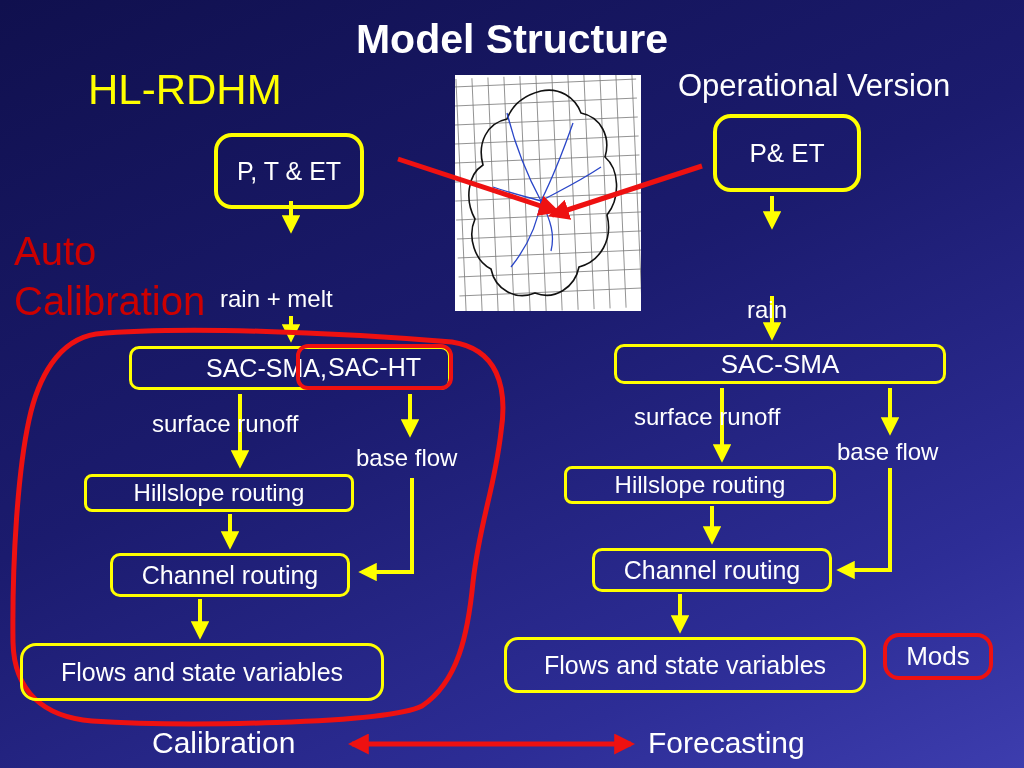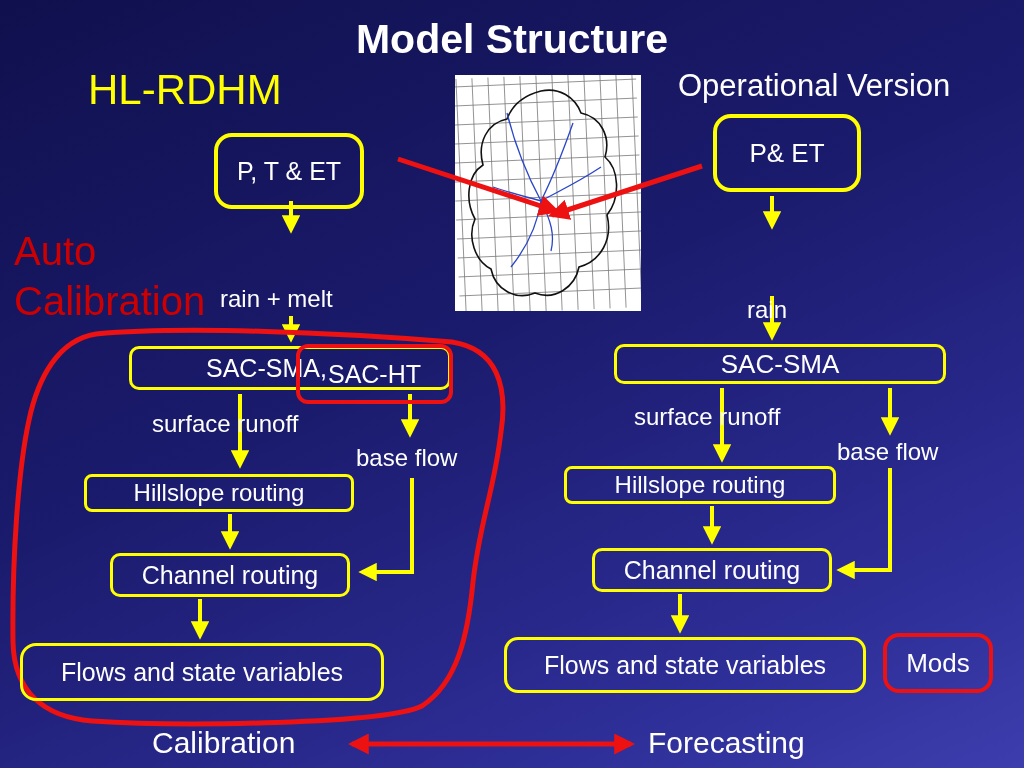--- a/index.html
+++ b/index.html
@@ -15,21 +15,21 @@
   }
   .lbl{position:absolute;font-size:24px;color:#fff;white-space:nowrap;}
   #title{top:16px;left:0;right:0;text-align:center;font-size:41px;font-weight:bold;color:#fff;}
   #hl-rdhm{left:88px;top:66px;font-size:42px;color:#ffff00;}
   #operational{left:678px;top:68px;font-size:31px;color:#fff;}
   #auto-cal{left:14px;top:226px;width:228px;font-size:40px;line-height:1.25;color:#cc0000;}
   #footer-left{left:152px;top:726px;font-size:30px;}
   #footer-right{left:648px;top:726px;font-size:30px;}
   svg.layer{position:absolute;left:0;top:0;pointer-events:none;}
   .sac-red-sub{
-    position:absolute;right:-5px;top:-5px;width:157px;height:60px;box-sizing:border-box;
+    position:absolute;right:-5px;top:-5px;width:157px;height:46px;box-sizing:border-box;
     border:4px solid #ee1111;border-radius:12px;display:flex;align-items:center;justify-content:center;
     font-size:25px;color:#fff;
   }
 </style>
 </head>
 <body>
 
 <div class="slide">
 
   <svg class="layer" style="left:455px;top:75px;" width="186" height="236" viewBox="0 0 186 236">
@@ -173,20 +173,20 @@
   </div>
 
   <div class="box" style="left:592px;top:548px;width:240px;height:44px;border-radius:10px;font-size:25px;">
     <span>Channel routing</span>
   </div>
 
   <div class="box" style="left:504px;top:637px;width:362px;height:56px;border-radius:14px;font-size:25px;">
     <span>Flows and state variables</span>
   </div>
 
-  <div class="box" style="left:883px;top:633px;width:110px;height:60px;border:4px solid #ee1111;border-radius:16px;font-size:26px;">
+  <div class="box" style="left:883px;top:633px;width:110px;height:47px;border:4px solid #ee1111;border-radius:16px;font-size:26px;">
     <span>Mods</span>
   </div>
 
   <div id="footer-left" class="abs">Calibration</div>
   <div id="footer-right" class="abs">Forecasting</div>
 
 </div>
 
 </body></html>

